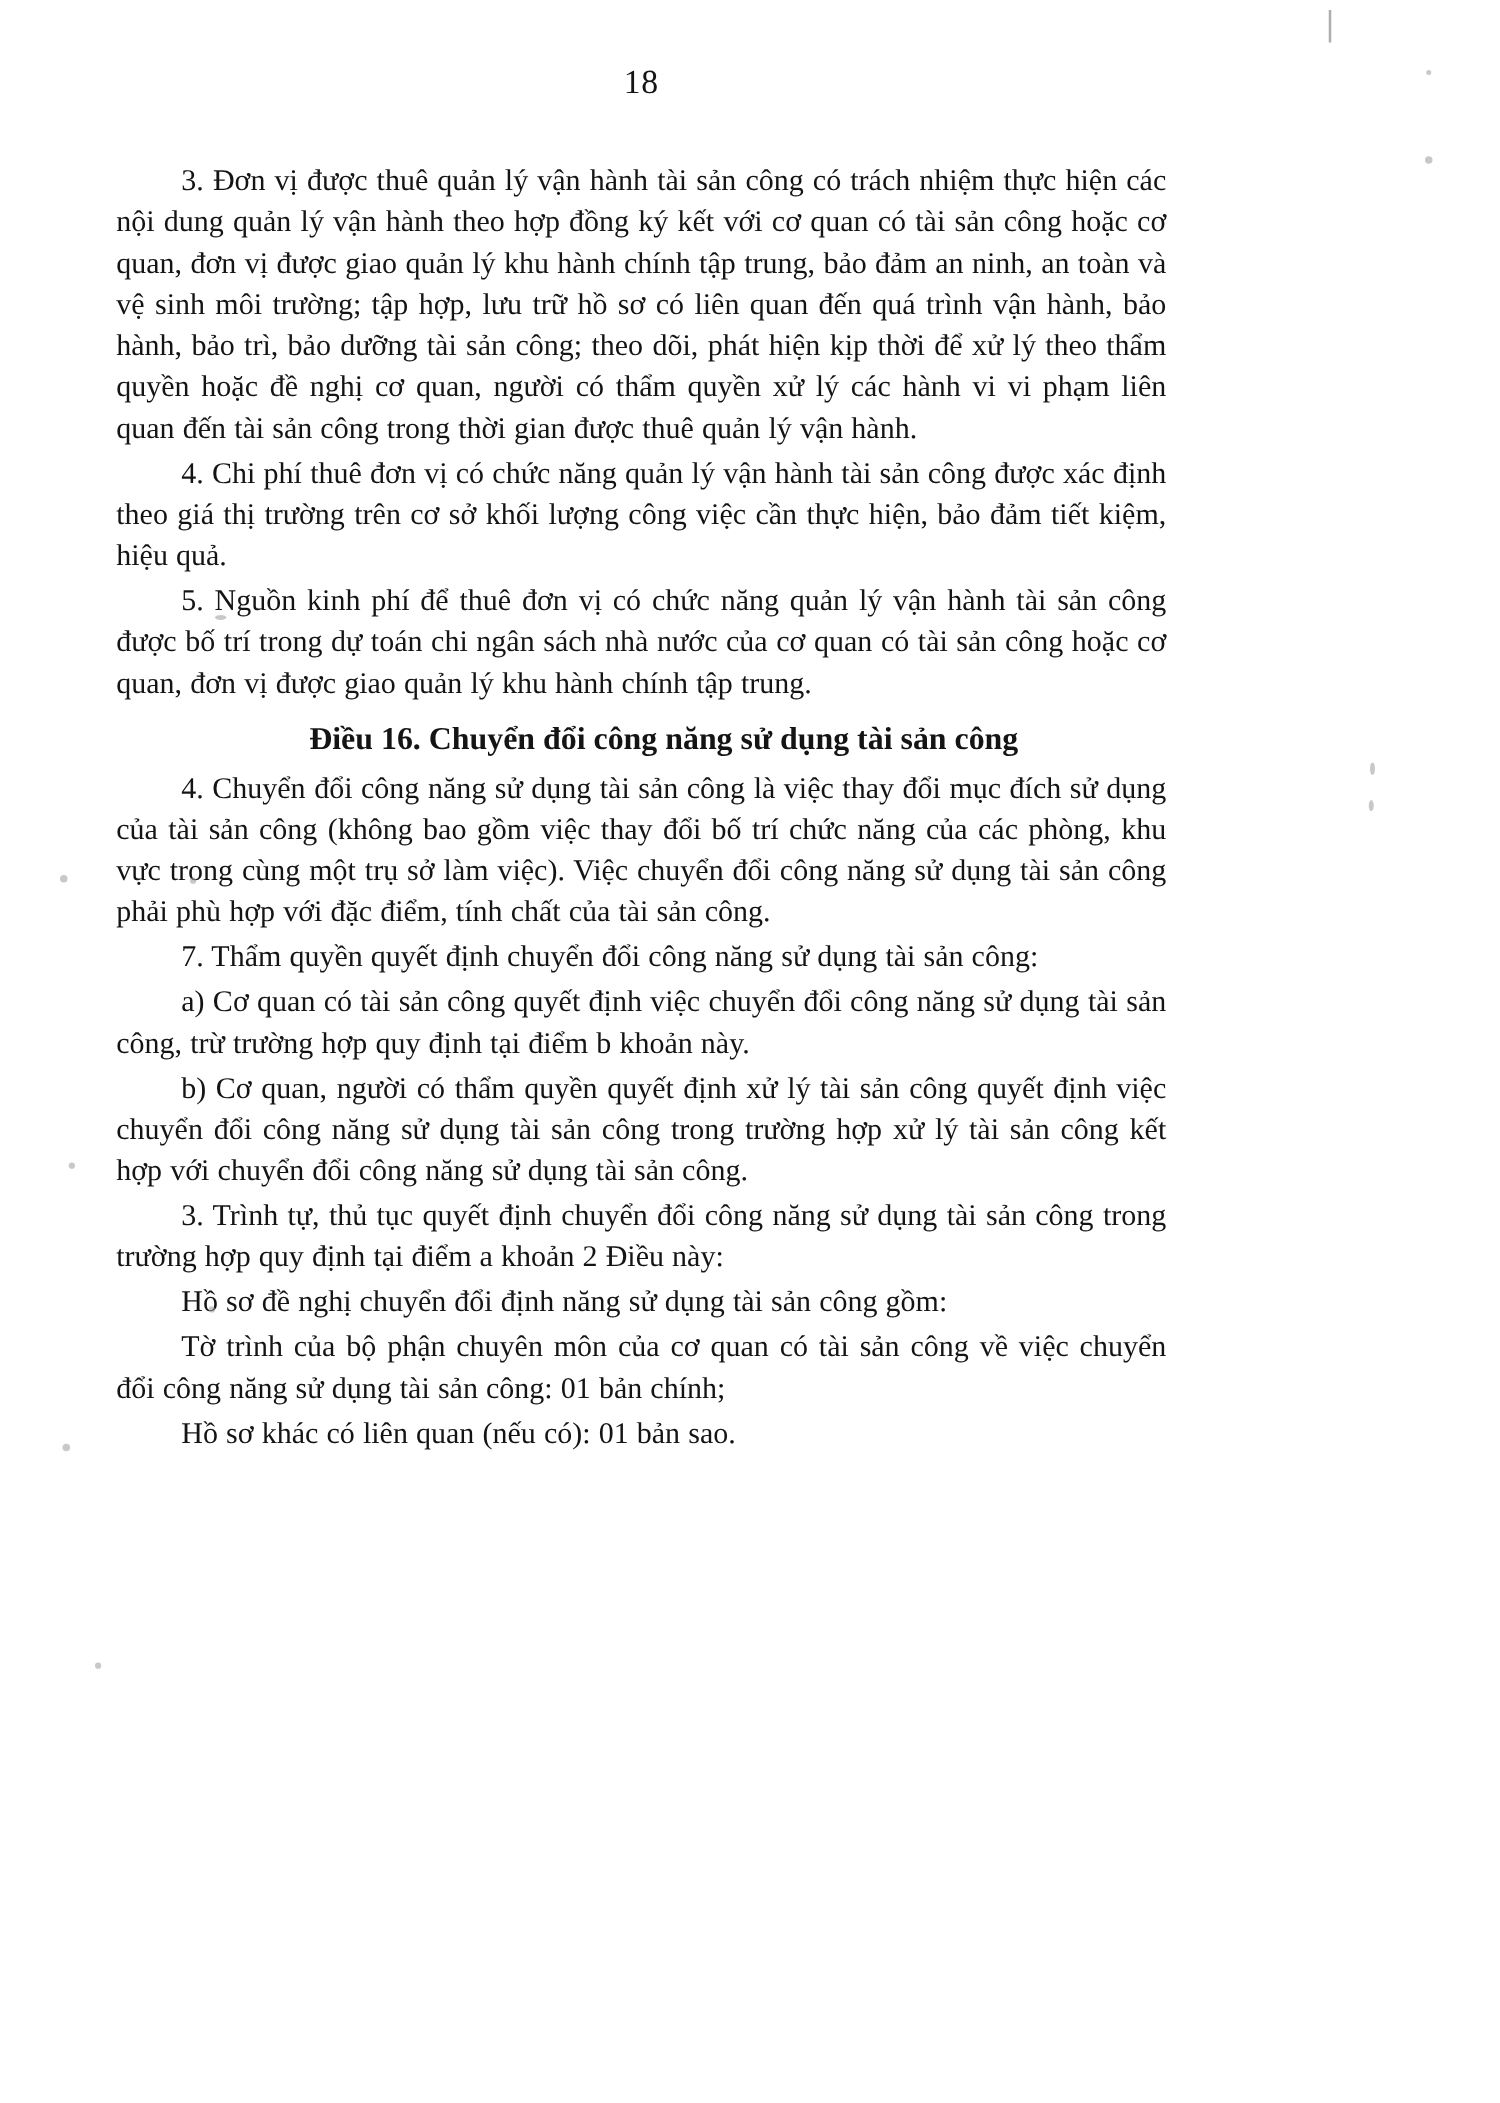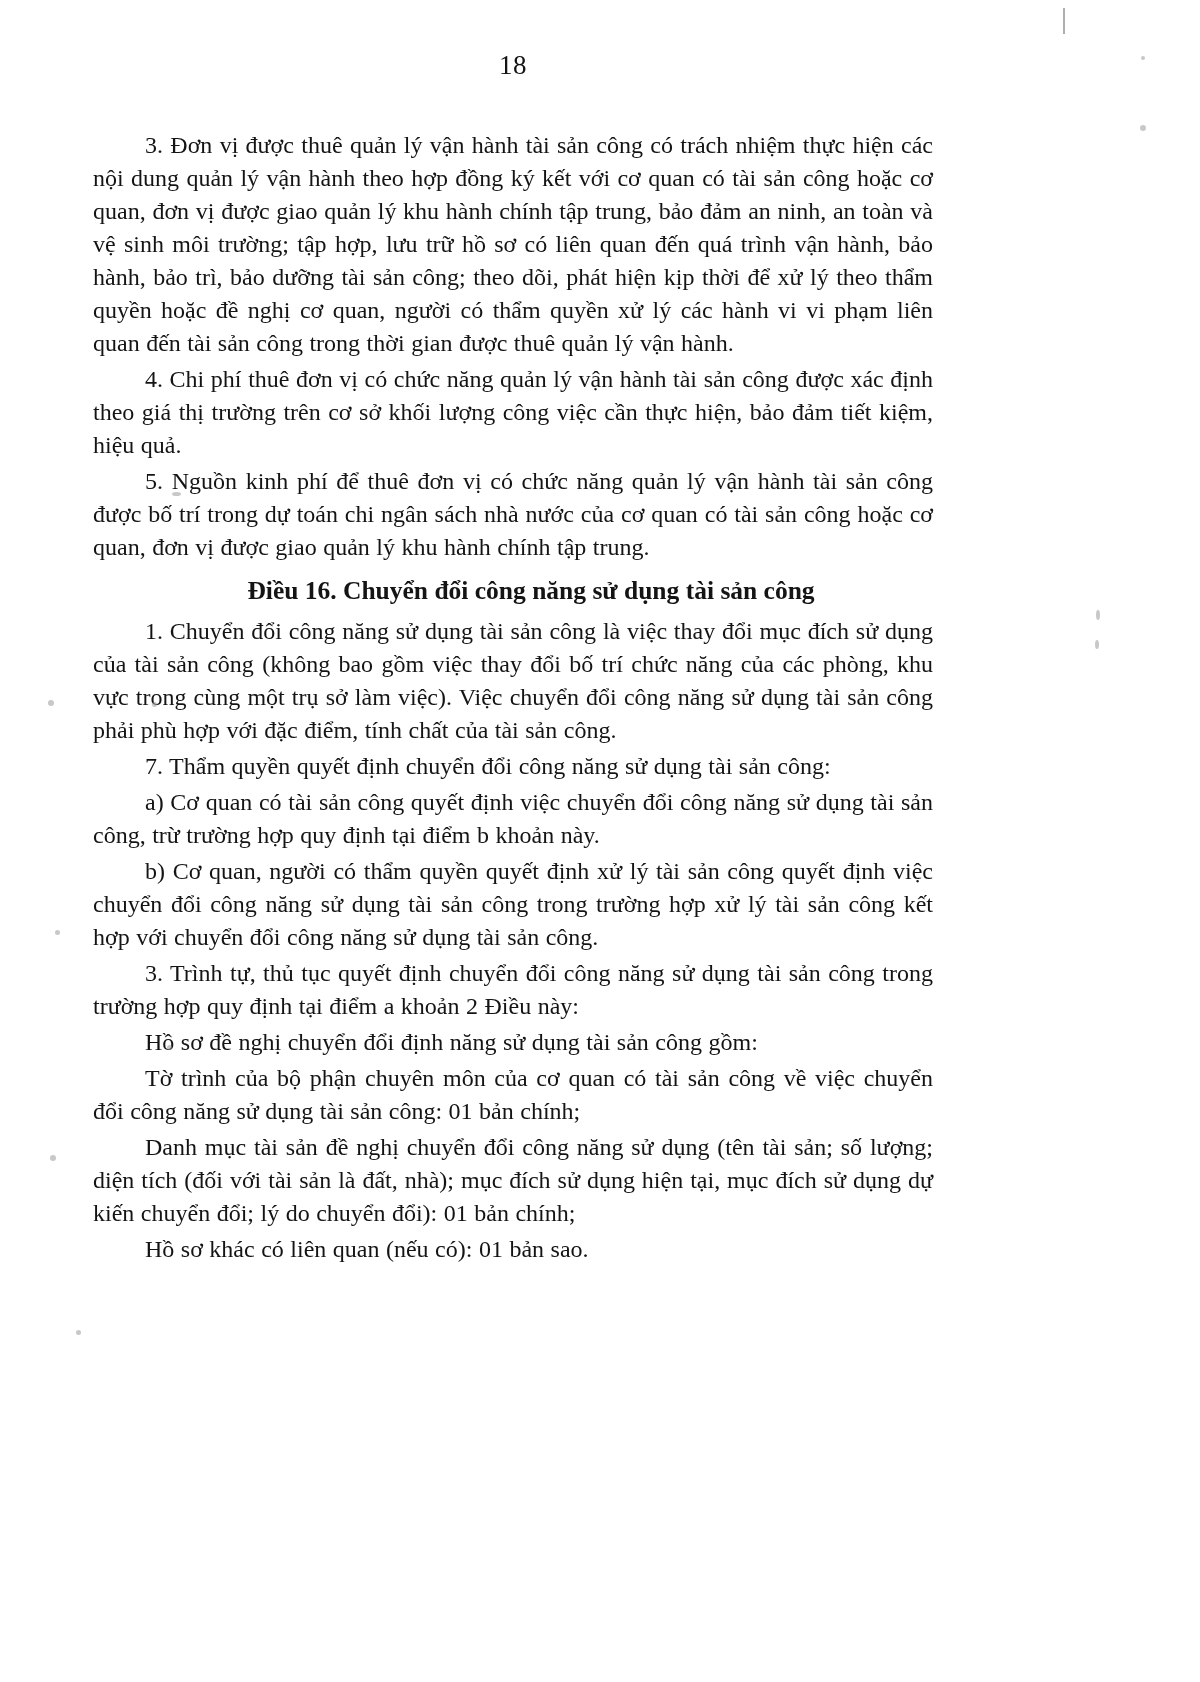--- a/index.html
+++ b/index.html
@@ -82,24 +82,23 @@
   <div class="speck" style="left:50px; top:1155px; width:6px; height:6px;"></div>
   <div class="speck" style="left:76px; top:1330px; width:5px; height:5px;"></div>
 
   <div class="page-number">18</div>
 
   <div class="content">
     <p class="para">3. Đơn vị được thuê quản lý vận hành tài sản công có trách nhiệm thực hiện các nội dung quản lý vận hành theo hợp đồng ký kết với cơ quan có tài sản công hoặc cơ quan, đơn vị được giao quản lý khu hành chính tập trung, bảo đảm an ninh, an toàn và vệ sinh môi trường; tập hợp, lưu trữ hồ sơ có liên quan đến quá trình vận hành, bảo hành, bảo trì, bảo dưỡng tài sản công; theo dõi, phát hiện kịp thời để xử lý theo thẩm quyền hoặc đề nghị cơ quan, người có thẩm quyền xử lý các hành vi vi phạm liên quan đến tài sản công trong thời gian được thuê quản lý vận hành.</p>
     <p class="para">4. Chi phí thuê đơn vị có chức năng quản lý vận hành tài sản công được xác định theo giá thị trường trên cơ sở khối lượng công việc cần thực hiện, bảo đảm tiết kiệm, hiệu quả.</p>
     <p class="para">5. Nguồn kinh phí để thuê đơn vị có chức năng quản lý vận hành tài sản công được bố trí trong dự toán chi ngân sách nhà nước của cơ quan có tài sản công hoặc cơ quan, đơn vị được giao quản lý khu hành chính tập trung.</p>
     <p class="heading">Điều 16. Chuyển đổi công năng sử dụng tài sản công</p>
-    <p class="para">1. Chuyển đổi công năng sử dụng tài sản công là việc thay đổi mục đích sử dụng của tài sản công (không bao gồm việc thay đổi bố trí chức năng của các phòng, khu vực trong cùng một trụ sở làm việc). Việc chuyển đổi công năng sử dụng tài sản công phải phù hợp với đặc điểm, tính chất của tài sản công.</p>
+    <p class="para">4. Chuyển đổi công năng sử dụng tài sản công là việc thay đổi mục đích sử dụng của tài sản công (không bao gồm việc thay đổi bố trí chức năng của các phòng, khu vực trong cùng một trụ sở làm việc). Việc chuyển đổi công năng sử dụng tài sản công phải phù hợp với đặc điểm, tính chất của tài sản công.</p>
     <p class="para">7. Thẩm quyền quyết định chuyển đổi công năng sử dụng tài sản công:</p>
     <p class="para">a) Cơ quan có tài sản công quyết định việc chuyển đổi công năng sử dụng tài sản công, trừ trường hợp quy định tại điểm b khoản này.</p>
     <p class="para">b) Cơ quan, người có thẩm quyền quyết định xử lý tài sản công quyết định việc chuyển đổi công năng sử dụng tài sản công trong trường hợp xử lý tài sản công kết hợp với chuyển đổi công năng sử dụng tài sản công.</p>
     <p class="para">3. Trình tự, thủ tục quyết định chuyển đổi công năng sử dụng tài sản công trong trường hợp quy định tại điểm a khoản 2 Điều này:</p>
     <p class="para">Hồ sơ đề nghị chuyển đổi định năng sử dụng tài sản công gồm:</p>
     <p class="para">Tờ trình của bộ phận chuyên môn của cơ quan có tài sản công về việc chuyển đổi công năng sử dụng tài sản công: 01 bản chính;</p>
-    <p class="para">Danh mục tài sản đề nghị chuyển đổi công năng sử dụng (tên tài sản; số lượng; diện tích (đối với tài sản là đất, nhà); mục đích sử dụng hiện tại, mục đích sử dụng dự kiến chuyển đổi; lý do chuyển đổi): 01 bản chính;</p>
     <p class="para">Hồ sơ khác có liên quan (nếu có): 01 bản sao.</p>
   </div>
 
 </div>
 
 </body></html>

